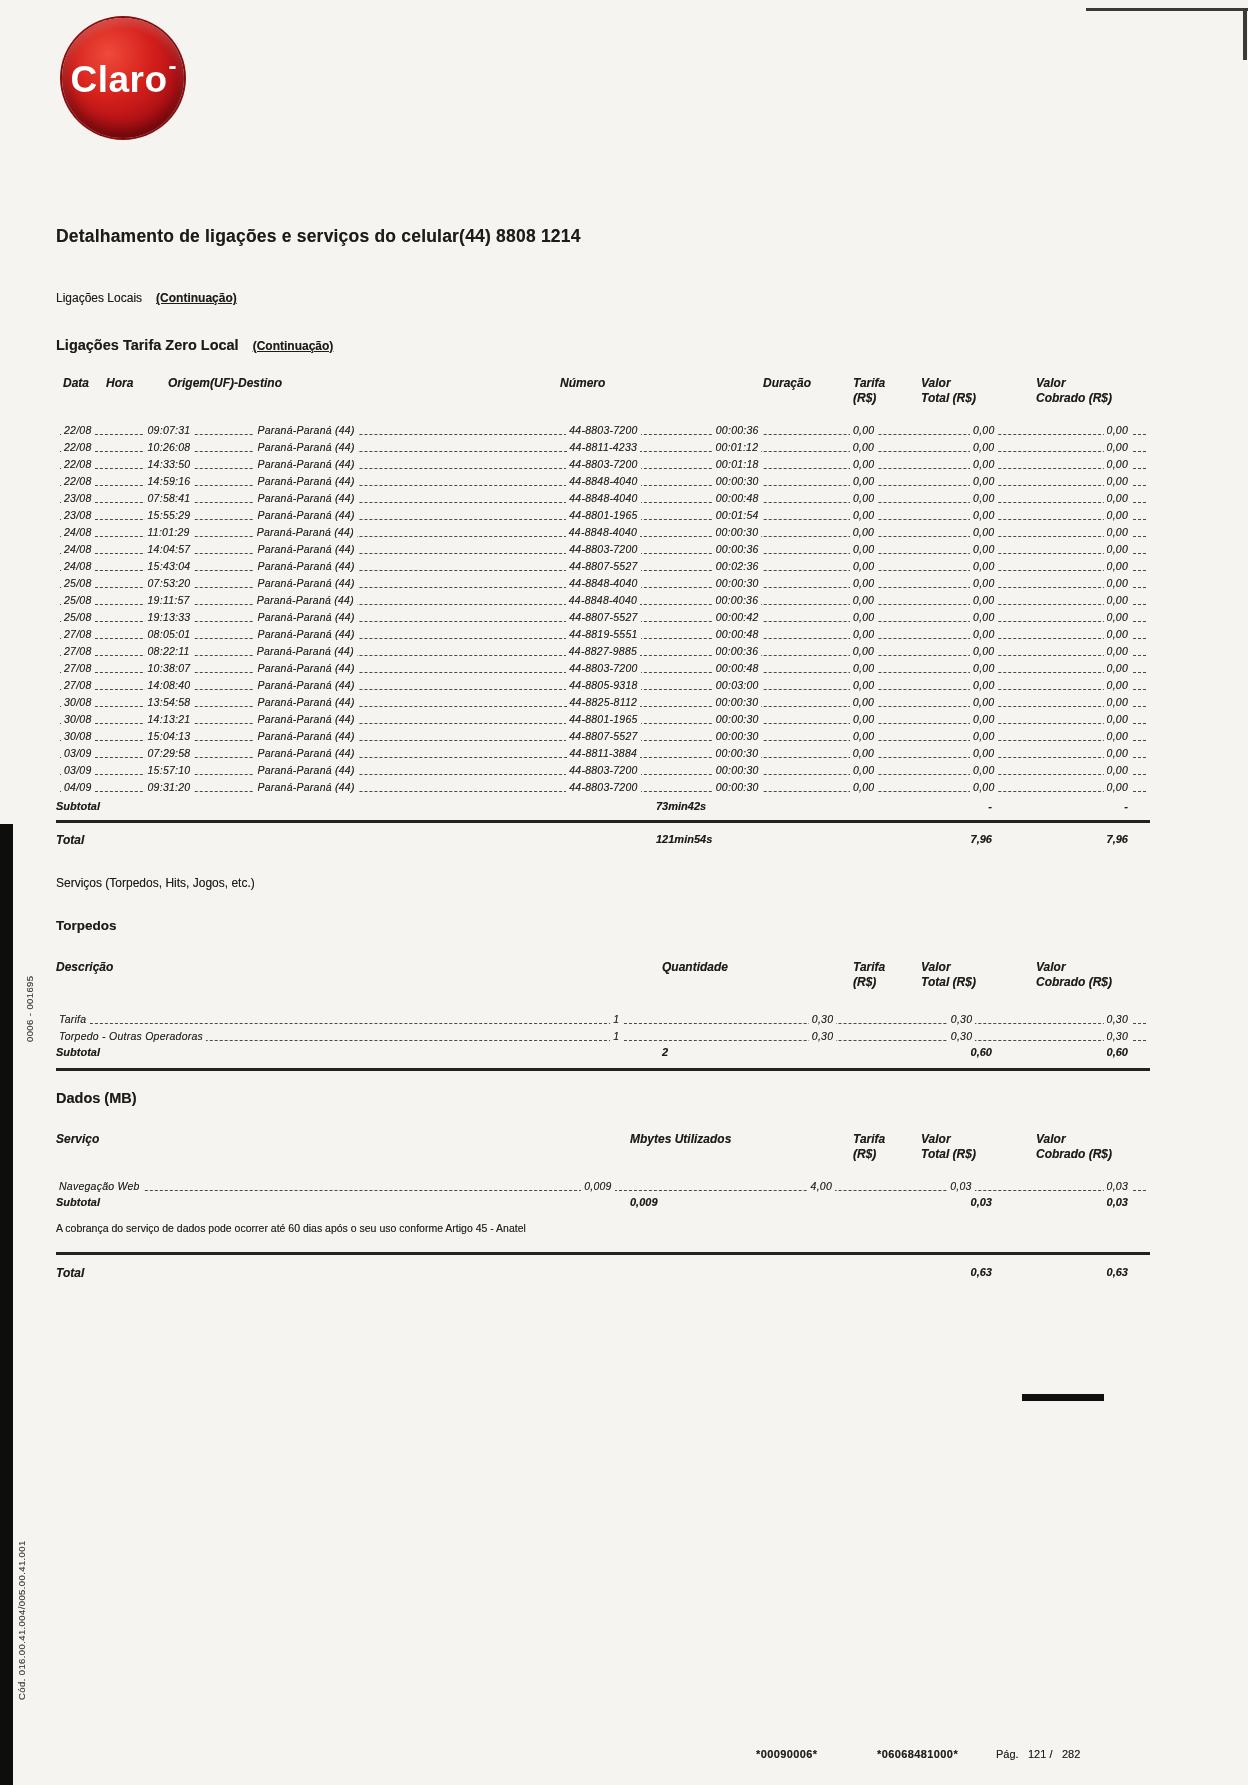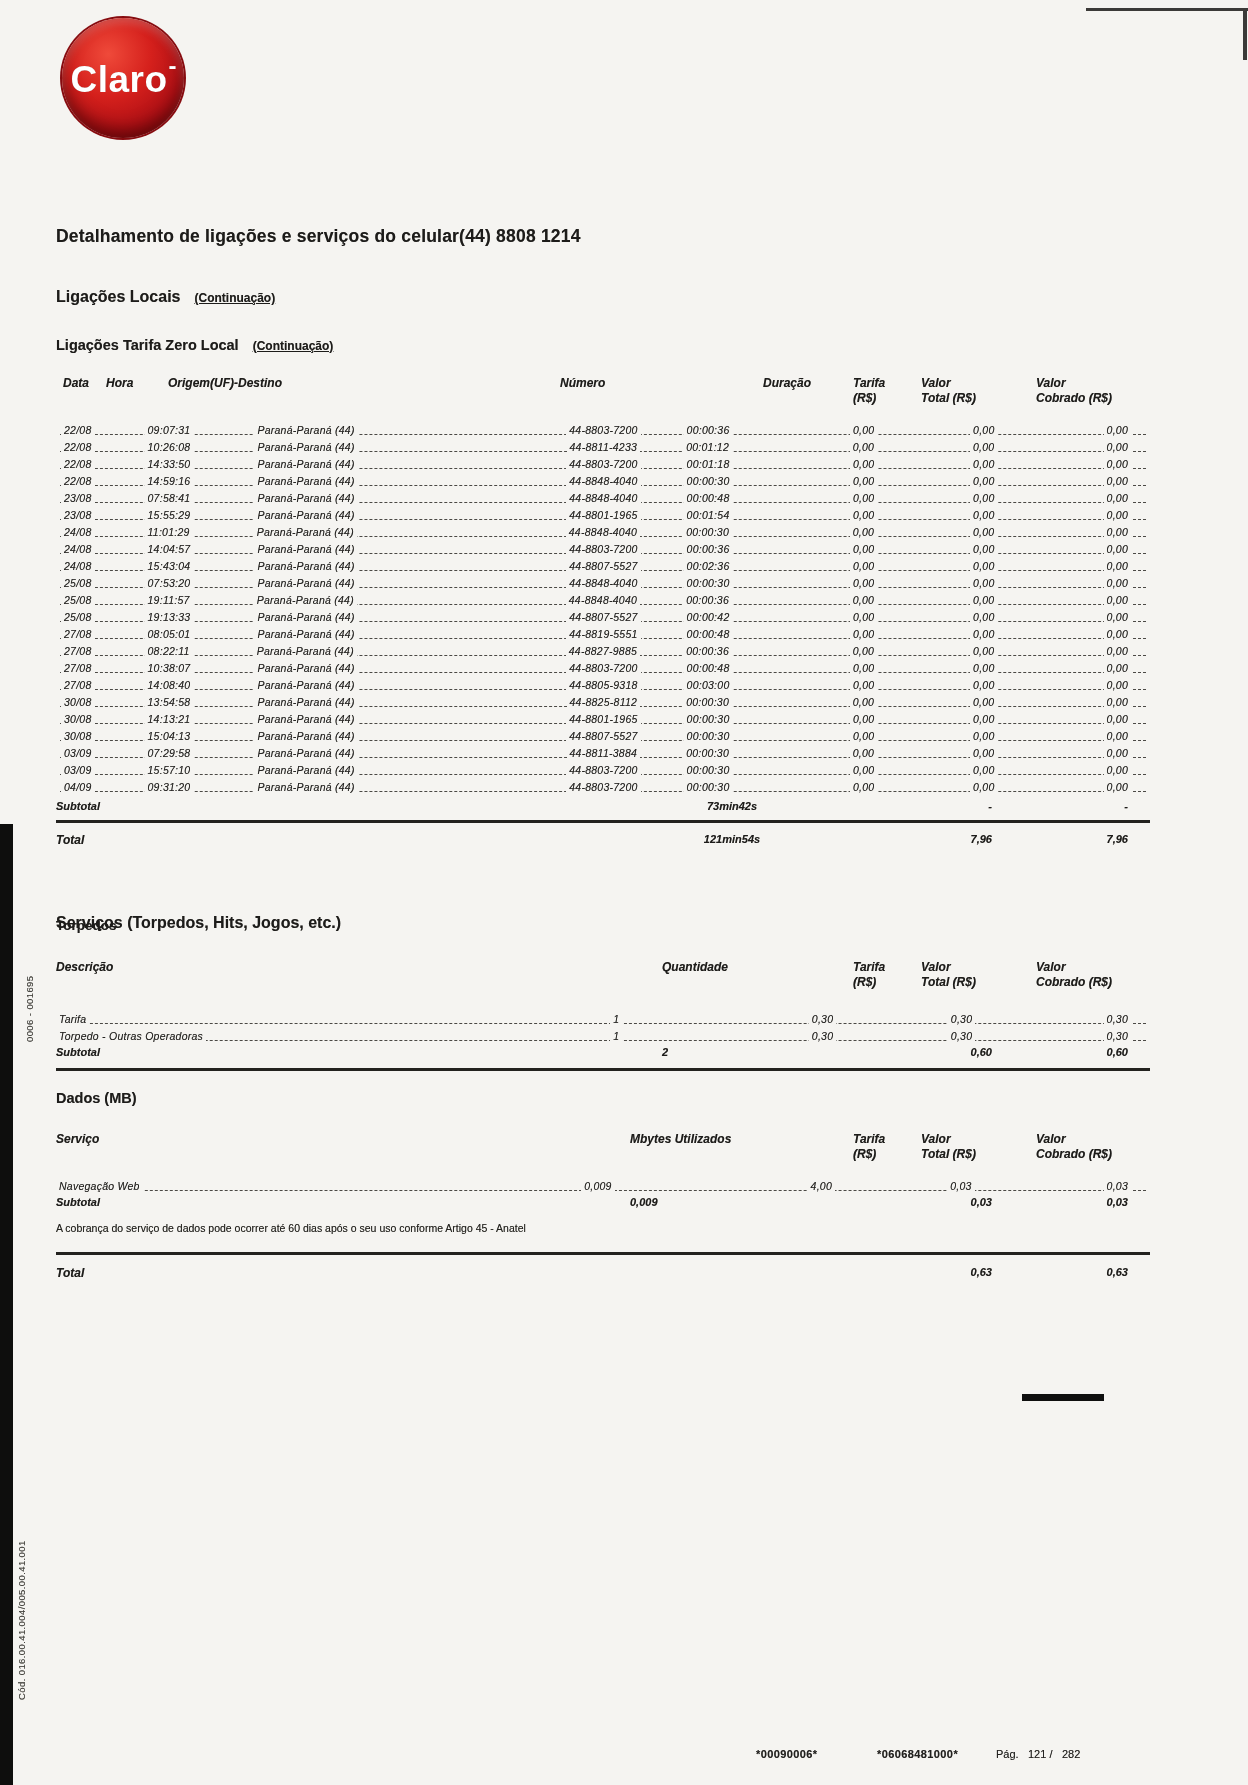--- a/index.html
+++ b/index.html
@@ -12,40 +12,40 @@
   
   .logo{left:62px;top:18px;width:122px;height:120px;border-radius:50%;
         background:radial-gradient(circle at 38% 30%,#ef4a3a 0%,#d5201c 38%,#b01015 68%,#7c090d 100%);
         box-shadow:inset 0 -8px 16px rgba(50,0,0,.55),inset 0 5px 9px rgba(255,255,255,.22),0 0 0 2px #870c10;
         display:flex;align-items:center;justify-content:center;}
   .logo-text{color:#fff;font-weight:bold;font-size:37px;letter-spacing:.5px;position:relative;top:2px;}
   .logo-mark{color:#fff;font-weight:bold;font-size:24px;position:relative;top:-12px;left:1px;}
 
   
   .title{font-size:17.5px;font-weight:bold;letter-spacing:.2px;}
-  .sec{font-size:16px;font-weight:bold;margin-top:38px;}
+  .sec{font-size:12px;font-weight:normal;}
   .sec-sm{font-size:14.5px;font-weight:bold;}
   .sec-xs{font-size:13.5px;font-weight:bold;}
   .cont{font-size:12px;font-weight:bold;margin-left:14px;text-decoration:underline;}
 
   
   .hrow,.drow,.sumrow{display:flex;box-sizing:border-box;font-style:italic;}
   .hrow{font-size:12px;font-weight:bold;line-height:14.5px;}
   .hcell,.cell,.sumrow span{box-sizing:border-box;white-space:nowrap;}
   .drow{position:relative;height:17px;font-size:10.5px;letter-spacing:.25px;line-height:16px;color:#262523;gap:43px;}
   .leader{position:absolute;left:4px;right:0;bottom:4px;border-bottom:1.5px dashed #4b4945;}
   .cell{position:relative;}
   .m{background:#f5f4f1;padding:0 3px;display:inline-block;}
 
   
   .c-data{width:50px;padding-left:5px;}
   .c-hora{width:62px;padding-left:7px;}
   .c-orig{width:328px;padding-left:18px;}
   .c-num{width:160px;padding-left:61px;}
-  .c-dur{width:160px;text-align:left;}
+  .c-dur{width:160px;text-align:center;}
   .c-tar{width:65px;text-align:right;}
   .c-vt{width:115px;text-align:right;}
   .c-vc{width:150px;text-align:right;padding-right:15px;}
   .hrow .c-data{padding-left:7px;}
   .hrow .c-hora{padding-left:0;}
   .hrow .c-orig{padding-left:0;}
   .hrow .c-num{padding-left:64px;}
   .hrow .c-dur{text-align:left;padding-left:107px;}
   .hrow .c-tar{text-align:left;padding-left:37px;}
   .hrow .c-vt{text-align:left;padding-left:40px;}
@@ -56,21 +56,21 @@
   .c-qty{width:186px;}
   .t2 .c-qty{padding-left:32px;}
   .t3 .c-qty{padding-left:0;}
 
   
   .sumrow{font-size:11px;font-weight:bold;}
   .s-label{width:600px;}
   .s2-label{width:574px;}
   .s2-qty{width:186px;padding-left:32px;}
   .s2-qty.p0{padding-left:0;}
-  .s-dur{width:160px;text-align:center;padding-right:8px;}
+  .s-dur{width:160px;text-align:left;padding-right:8px;}
   .s-tar{width:65px;}
   .s-vt{width:115px;text-align:right;padding-right:4px;}
   .s-vc{width:150px;text-align:right;padding-right:18px;}
   .total-label{font-size:12px;}
 
   .rule{height:3px;background:#23221f;left:56px;width:1094px;}
 
   .note{font-size:10.5px;color:#24231f;}
 
   

